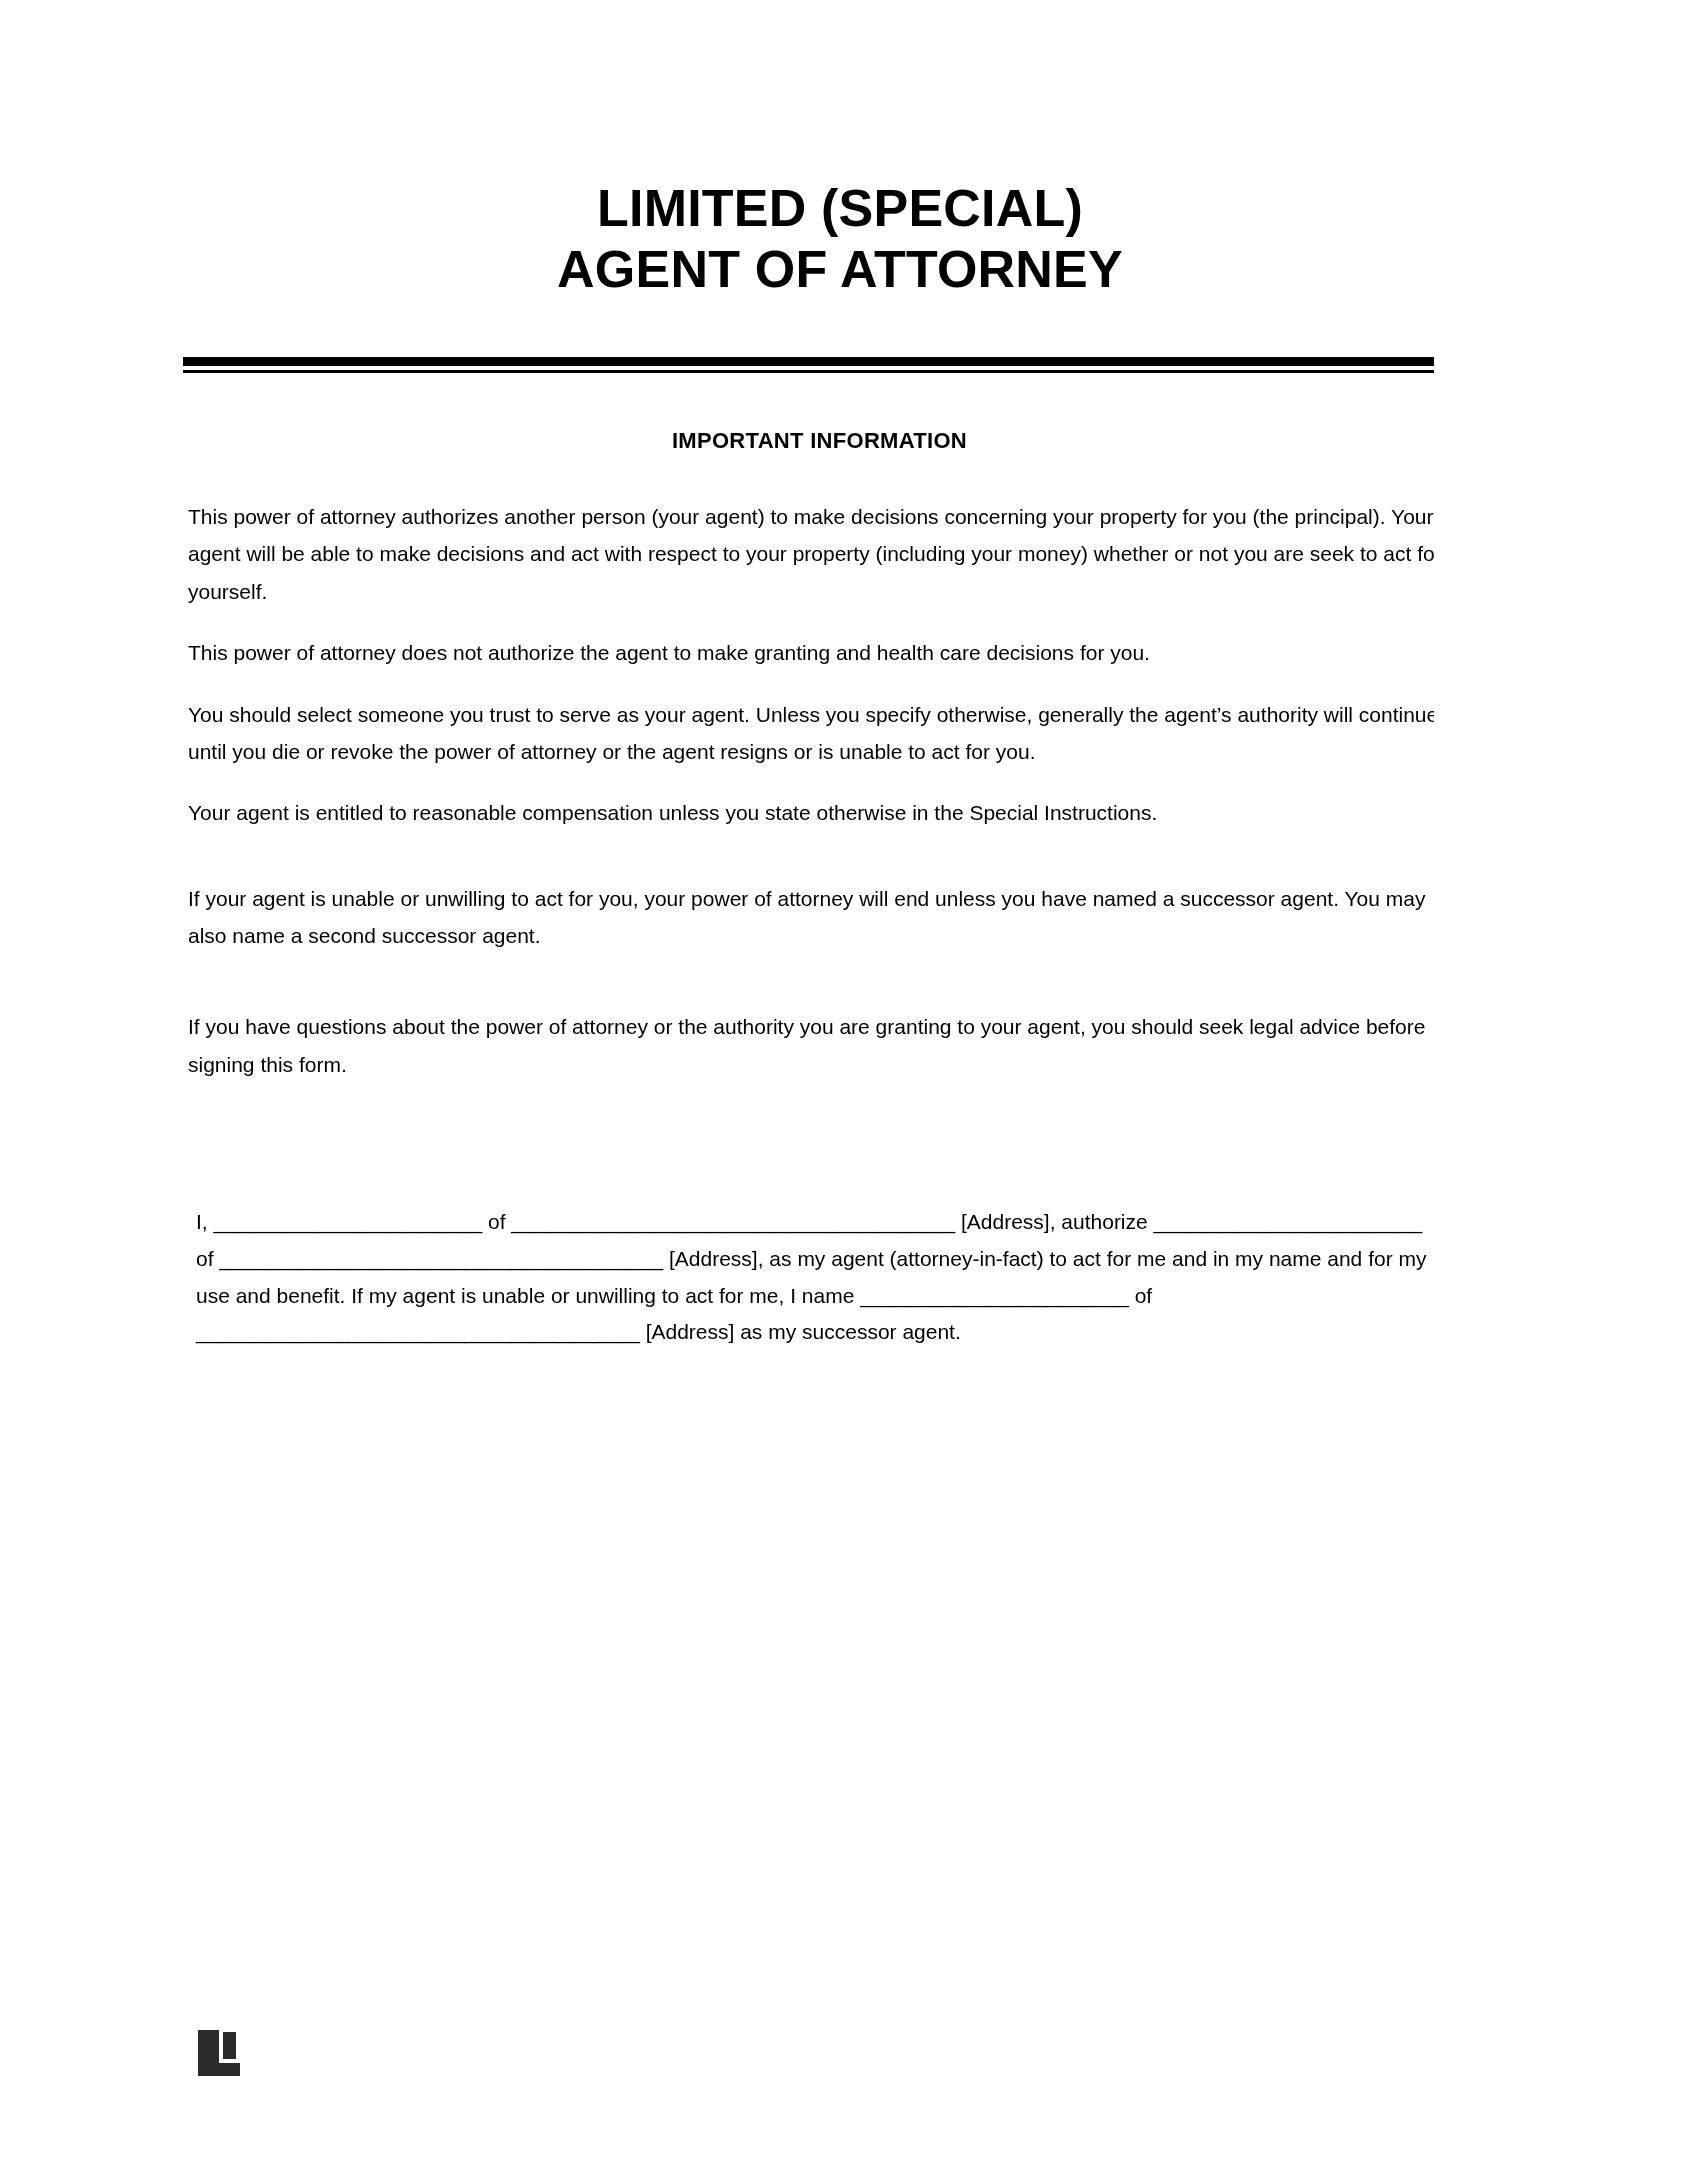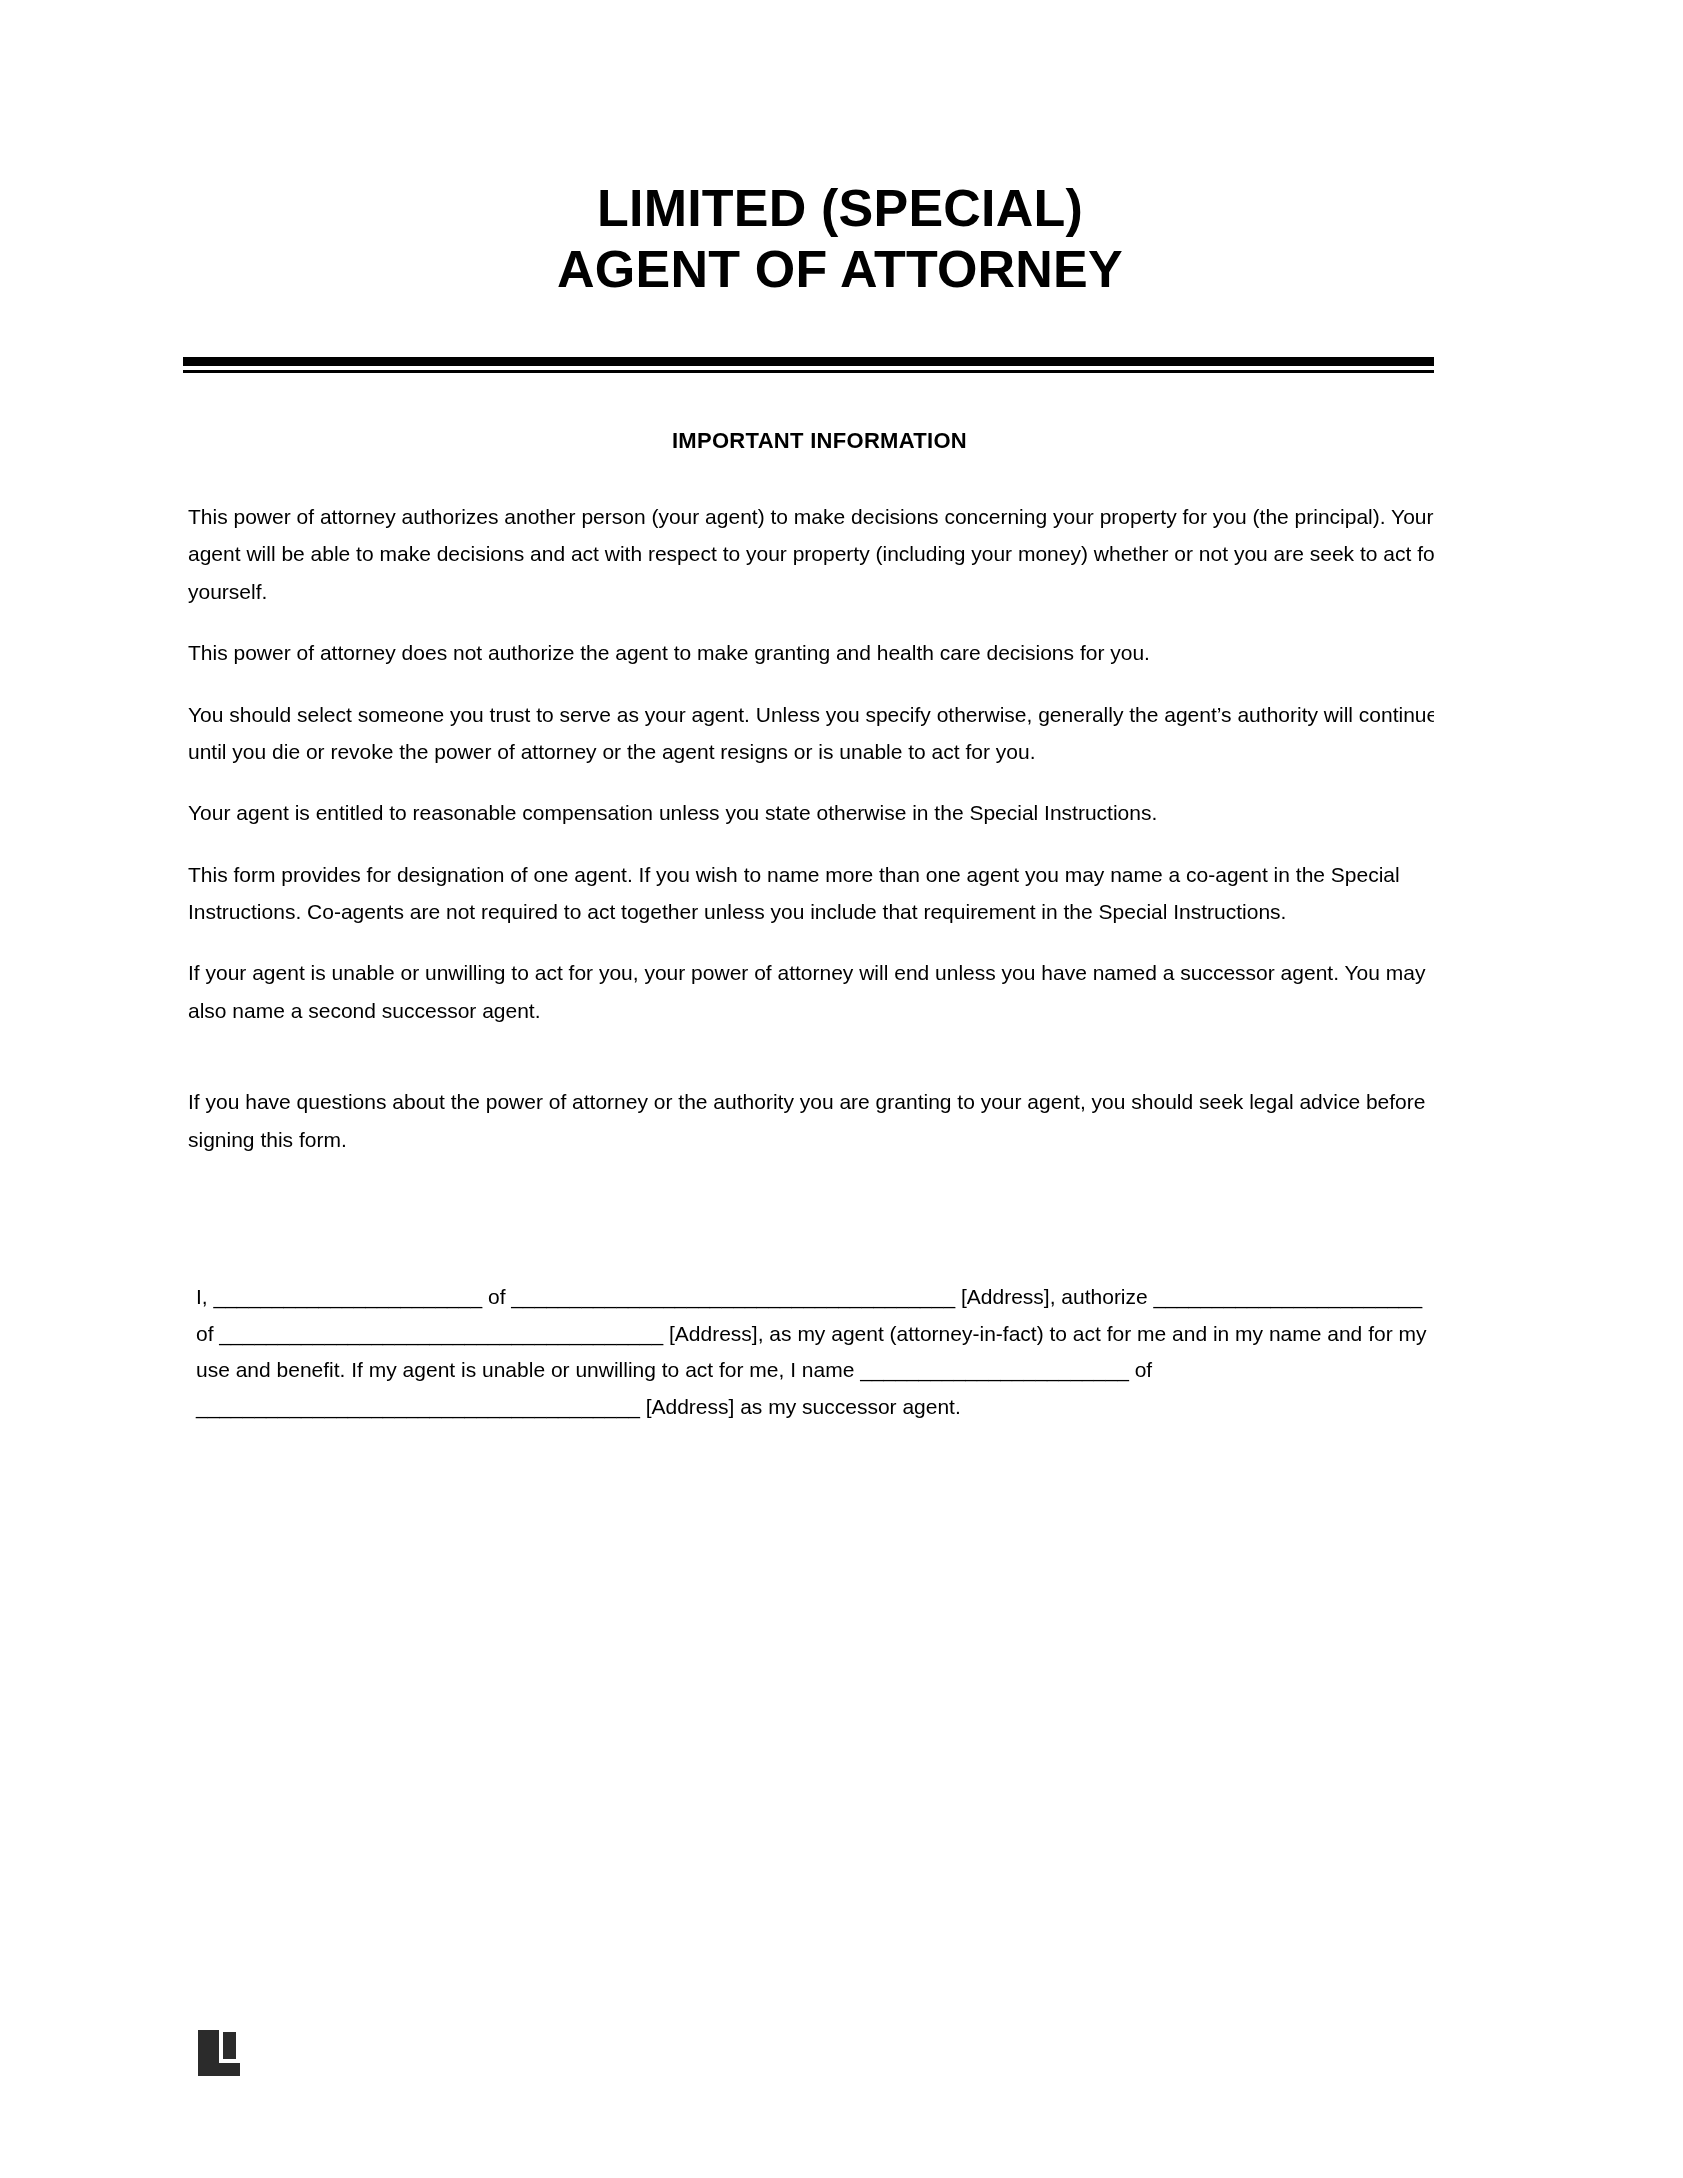--- a/index.html
+++ b/index.html
@@ -135,21 +135,20 @@
     <div class="spacer-24"></div>
 
     <p class="para">You should select someone you trust to serve as your agent. Unless you specify otherwise, generally the agent’s authority will continue until you die or revoke the power of attorney or the agent resigns or is unable to act for you.</p>
 
     <div class="spacer-24"></div>
 
     <p class="para">Your agent is entitled to reasonable compensation unless you state otherwise in the Special Instructions.</p>
 
     <div class="spacer-24"></div>
 
-    <p class="para">This form provides for designation of one agent. If you wish to name more than one agent you may name a co-agent in the Special Instructions. Co-agents are not required to act together unless you include that requirement in the Special Instructions.</p>
 
     <div class="spacer-24"></div>
 
     <p class="para">If your agent is unable or unwilling to act for you, your power of attorney will end unless you have named a successor agent. You may also name a second successor agent.</p>
 
     <div class="spacer-24"></div>
 
 
     <div class="spacer-30"></div>
 

